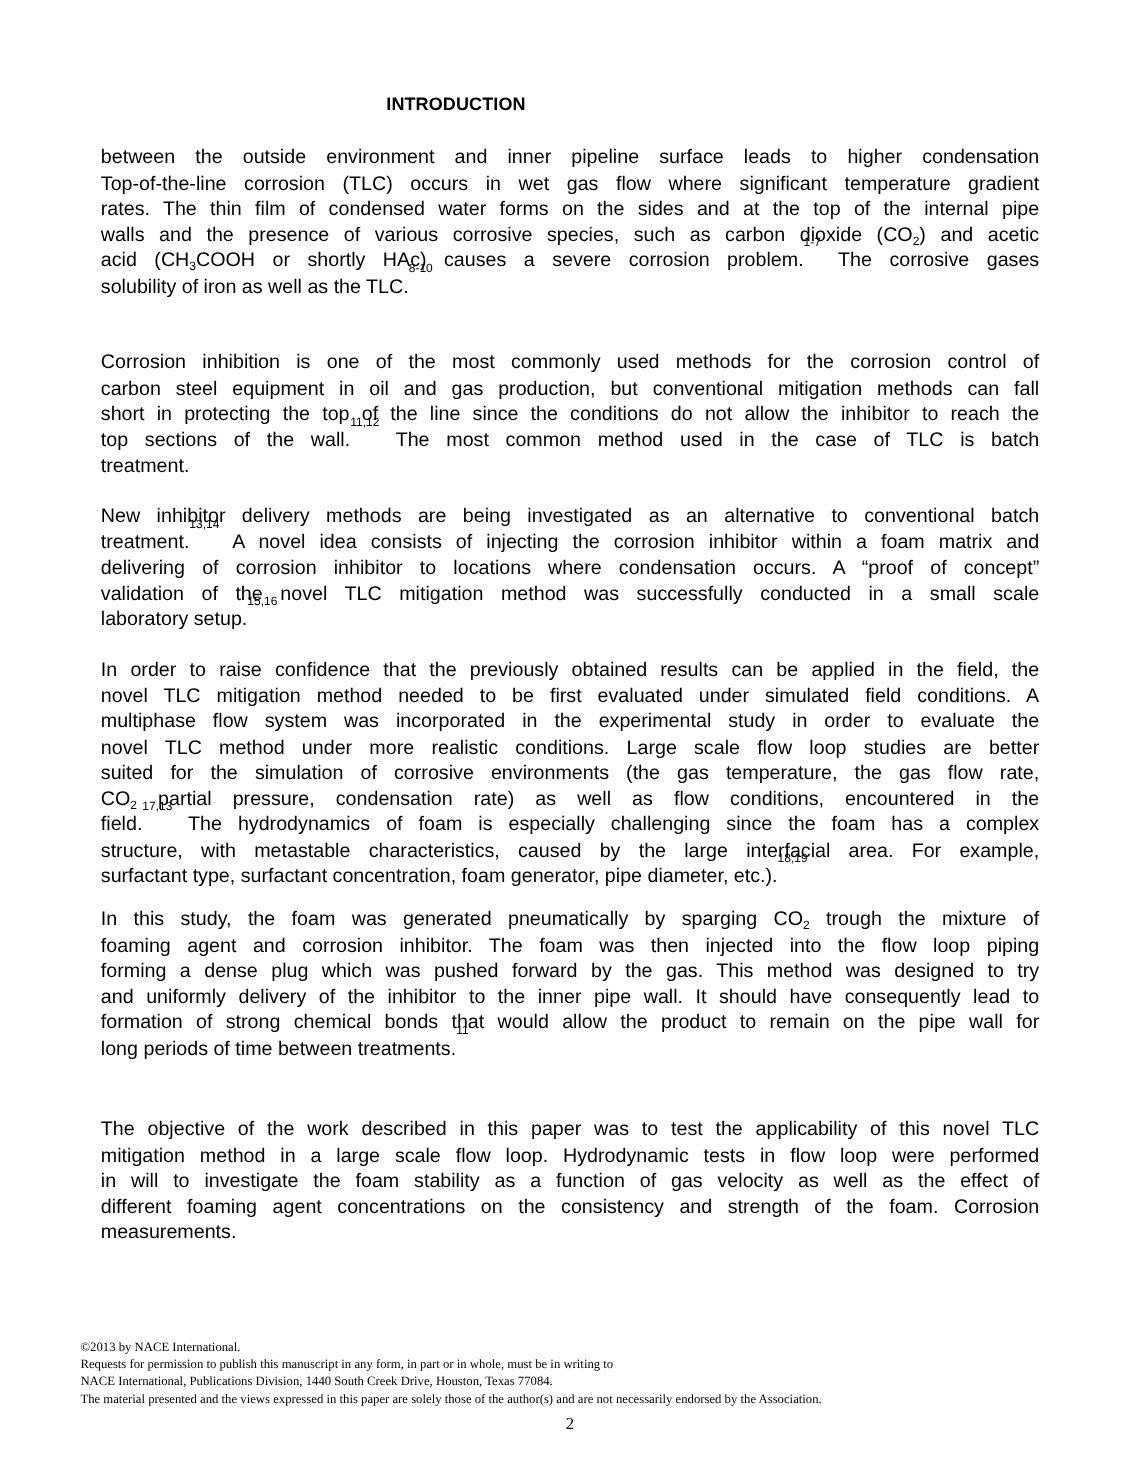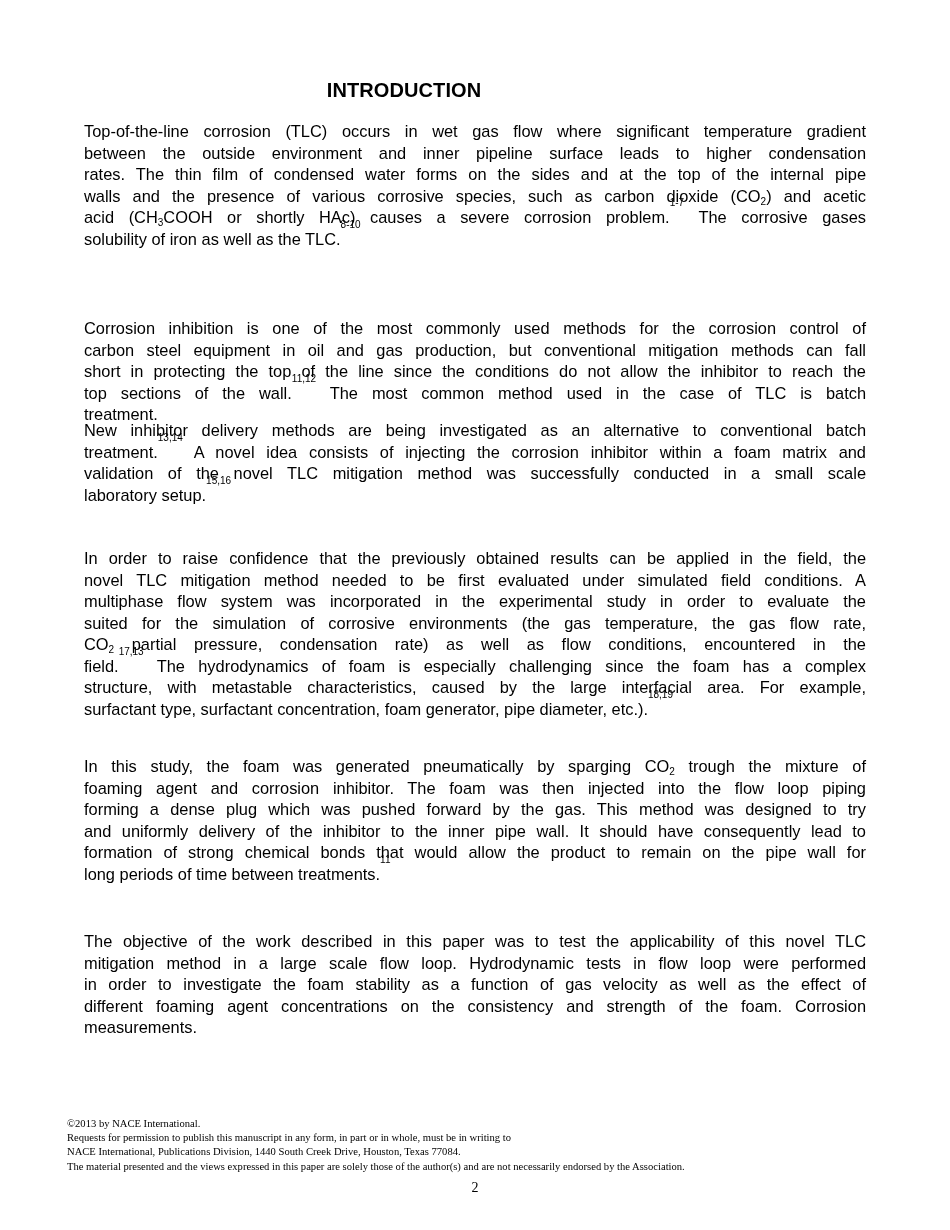--- a/index.html
+++ b/index.html
@@ -1,74 +1,76 @@
 <!DOCTYPE html>
 <html><head>
 <meta charset="utf-8">
 <style>
   html, body { margin:0; padding:0; background:#ffffff; }
   body { width:950px; height:1230px; position:relative; overflow:hidden; font-family:"Liberation Sans", sans-serif; color:#000; }
-  .title { position:absolute; top:79px; left:0; width:760px; text-align:center; font-weight:bold; font-size:20px; letter-spacing:0.1px;margin-left:24px; }
+  .title { position:absolute; top:79px; left:0; width:760px; text-align:center; font-weight:bold; font-size:15px; letter-spacing:0.1px; }
   .para { position:absolute; left:84px; width:782px; font-size:16.4px; line-height:21.5px; }
   .line { display:block; text-align:justify; text-align-last:justify; white-space:nowrap; height:21.5px; }
   .line.last { text-align-last:left; }
   sup { font-size:10px; vertical-align:top; position:relative; top:-4px; line-height:0; }
   sub { font-size:10px; vertical-align:baseline; position:relative; top:3px; line-height:0; }
   .footer { position:absolute; left:67px; top:1117px; font-family:"Liberation Serif", serif; font-size:10.6px; line-height:14.2px; }
   .pagenum { position:absolute; top:1180px; left:0; width:950px; text-align:center; font-family:"Liberation Serif", serif; font-size:14px; }
 </style>
 </head>
 <body>
 
 <div class="title">INTRODUCTION</div>
 
 <div id="paras">
     <div class="para" style="top: 121px;">
+      <div class="line">between the outside environment and inner pipeline surface leads to higher condensation</div>
       <div class="line">Top-of-the-line corrosion (TLC) occurs in wet gas flow where significant temperature gradient</div>
-      <div class="line">between the outside environment and inner pipeline surface leads to higher condensation</div>
       <div class="line">rates. The thin film of condensed water forms on the sides and at the top of the internal pipe</div>
       <div class="line">walls and the presence of various corrosive species, such as carbon dioxide (CO<sub>2</sub>) and acetic</div>
       <div class="line">acid (CH<sub>3</sub>COOH or shortly HAc) causes a severe corrosion problem.<sup>1-7</sup> The corrosive gases</div>
       <div class="line last">solubility of iron as well as the TLC.<sup>8-10</sup></div>
     </div>
-    <div class="para" style="top: 292px; margin-top: 26px;">
+    <div class="para" style="top: 292px;">
       <div class="line">Corrosion inhibition is one of the most commonly used methods for the corrosion control of</div>
       <div class="line">carbon steel equipment in oil and gas production, but conventional mitigation methods can fall</div>
       <div class="line">short in protecting the top of the line since the conditions do not allow the inhibitor to reach the</div>
       <div class="line">top sections of the wall.<sup>11,12</sup> The most common method used in the case of TLC is batch</div>
       <div class="line last">treatment.</div>
     </div>
     <div class="para" style="top: 420px;">
       <div class="line">New inhibitor delivery methods are being investigated as an alternative to conventional batch</div>
       <div class="line">treatment.<sup>13,14</sup> A novel idea consists of injecting the corrosion inhibitor within a foam matrix and</div>
+      <div class="line">delivering of corrosion inhibitor to locations where condensation occurs. A “proof of concept”</div>
       <div class="line">validation of the novel TLC mitigation method was successfully conducted in a small scale</div>
       <div class="line last">laboratory setup.<sup>15,16</sup></div>
     </div>
     <div class="para" style="top: 548px;">
       <div class="line">In order to raise confidence that the previously obtained results can be applied in the field, the</div>
       <div class="line">novel TLC mitigation method needed to be first evaluated under simulated field conditions. A</div>
       <div class="line">multiphase flow system was incorporated in the experimental study in order to evaluate the</div>
+      <div class="line">novel TLC method under more realistic conditions. Large scale flow loop studies are better</div>
       <div class="line">suited for the simulation of corrosive environments (the gas temperature, the gas flow rate,</div>
       <div class="line">CO<sub>2</sub> partial pressure, condensation rate) as well as flow conditions, encountered in the</div>
       <div class="line">field.<sup>17,13</sup> The hydrodynamics of foam is especially challenging since the foam has a complex</div>
       <div class="line">structure, with metastable characteristics, caused by the large interfacial area. For example,</div>
       <div class="line last">surfactant type, surfactant concentration, foam generator, pipe diameter, etc.).<sup>18,19</sup></div>
     </div>
     <div class="para" style="top: 744px; margin-top: 12px;">
       <div class="line">In this study, the foam was generated pneumatically by sparging CO<sub>2</sub> trough the mixture of</div>
       <div class="line">foaming agent and corrosion inhibitor. The foam was then injected into the flow loop piping</div>
       <div class="line">forming a dense plug which was pushed forward by the gas. This method was designed to try</div>
       <div class="line">and uniformly delivery of the inhibitor to the inner pipe wall. It should have consequently lead to</div>
       <div class="line">formation of strong chemical bonds that would allow the product to remain on the pipe wall for</div>
       <div class="line last">long periods of time between treatments.<sup>11</sup></div>
     </div>
     <div class="para" style="top: 931px;">
       <div class="line">The objective of the work described in this paper was to test the applicability of this novel TLC</div>
       <div class="line">mitigation method in a large scale flow loop. Hydrodynamic tests in flow loop were performed</div>
-      <div class="line">in order to investigate the foam stability as a function of gas velocity as well as the effect of</div>
+      <div class="line">in will to investigate the foam stability as a function of gas velocity as well as the effect of</div>
       <div class="line">different foaming agent concentrations on the consistency and strength of the foam. Corrosion</div>
       <div class="line last">measurements.</div>
     </div>
   </div>
 
 <div class="footer">
   <div>©2013 by NACE International.</div>
   <div>Requests for permission to publish this manuscript in any form, in part or in whole, must be in writing to</div>
   <div>NACE International, Publications Division, 1440 South Creek Drive, Houston, Texas 77084.</div>
   <div>The material presented and the views expressed in this paper are solely those of the author(s) and are not necessarily endorsed by the Association.</div>

